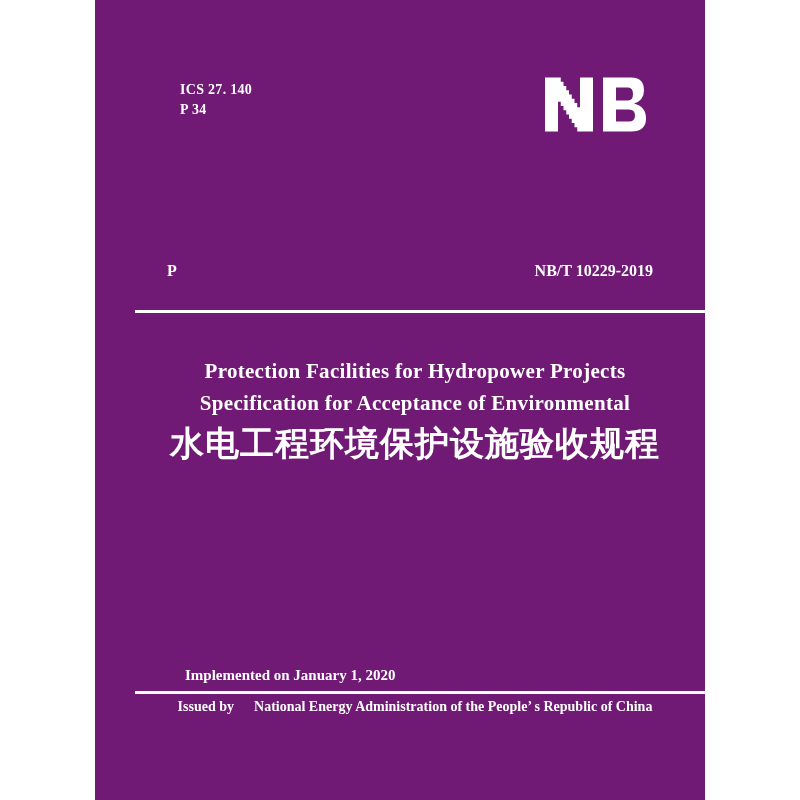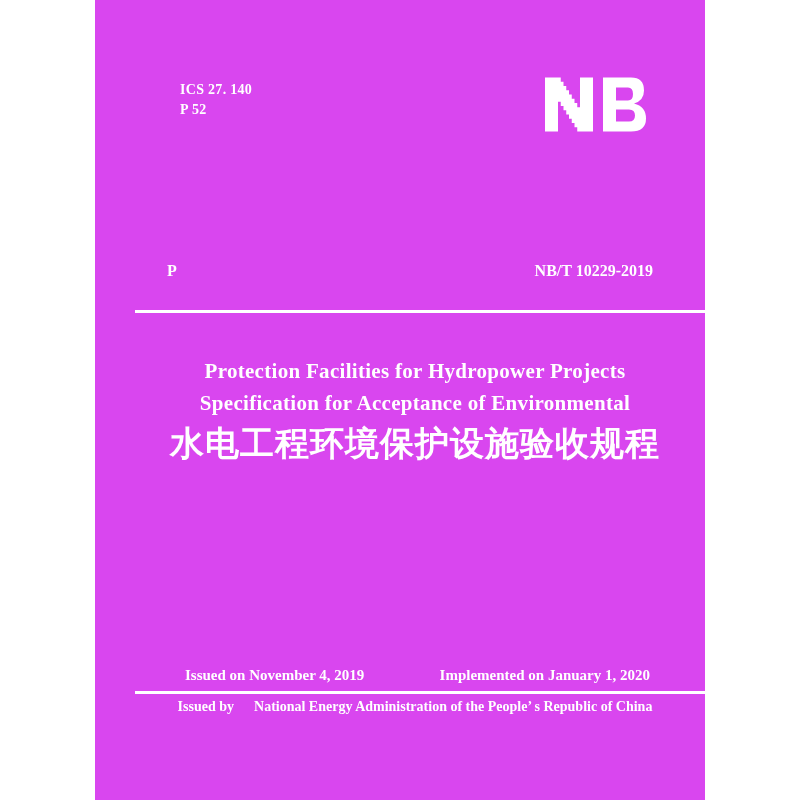--- a/index.html
+++ b/index.html
@@ -11,21 +11,21 @@
   }
   .page {
     position: relative;
     width: 800px; height: 800px;
     background: #ffffff;
   }
   .cover-panel {
     position: absolute;
     left: 95px; top: 0;
     width: 610px; height: 800px;
-    background: #d946ef;
+    background: #701a75;
     color: #ffffff;
   }
   
   .ics-block {
     position: absolute;
     left: 85px; top: 80px;
     font-size: 14px;
     font-weight: bold;
     line-height: 20px;
     letter-spacing: 0.3px;
@@ -109,21 +109,21 @@
   .issuer-row .label { margin-right: 20px; }
 </style>
 </head>
 <body>
 
 <div class="page">
   <div class="cover-panel">
 
     <div class="ics-block">
       <div>ICS 27. 140</div>
-      <div>P 52</div>
+      <div>P 34</div>
     </div>
 
     <svg class="nb-logo" viewBox="0 0 108 54" role="img" aria-label="NB">
       <path fill="#ffffff" d="M0 0 H13
         l2.75 0 l0 4.25 l2.75 0 l0 4.25 l2.75 0 l0 4.25 l2.75 0 l0 4.25
         l2.75 0 l0 4.25 l2.75 0 l0 4.25 l2.75 0 l0 4.25 l2.75 0 l0 4.25
         V0 H48 V54 H35
         l-2.75 0 l0 -4.25 l-2.75 0 l0 -4.25 l-2.75 0 l0 -4.25 l-2.75 0 l0 -4.25
         l-2.75 0 l0 -4.25 l-2.75 0 l0 -4.25 l-2.75 0 l0 -4.25 l-2.75 0 l0 -4.25
         V54 H0 Z"></path>
@@ -141,21 +141,20 @@
 
     <div class="rule rule-top"></div>
 
     <div class="centered title-block">
       <div class="en">Protection Facilities for Hydropower Projects</div>
       <div class="en">Specification for Acceptance of Environmental</div>
       <div class="cn">水电工程环境保护设施验收规程</div>
     </div>
 
     <div class="dates-row">
-      <span>Issued on November 4, 2019</span>
       <span>Implemented on January 1, 2020</span>
     </div>
 
     <div class="rule rule-bottom"></div>
 
     <div class="centered issuer-row">
       <span class="label">Issued by</span><span>National Energy Administration of the People’ s Republic of China</span>
     </div>
 
   </div>

